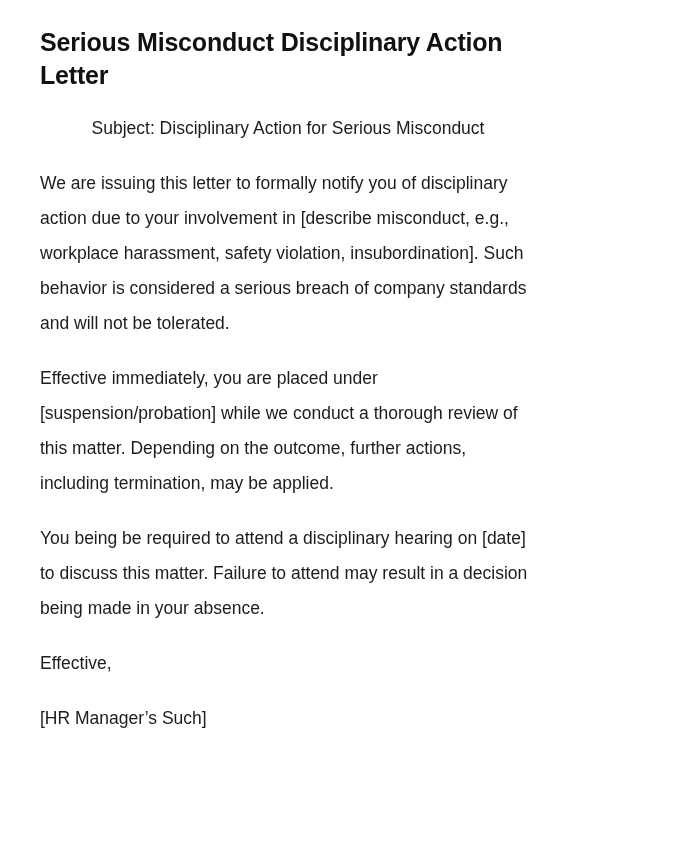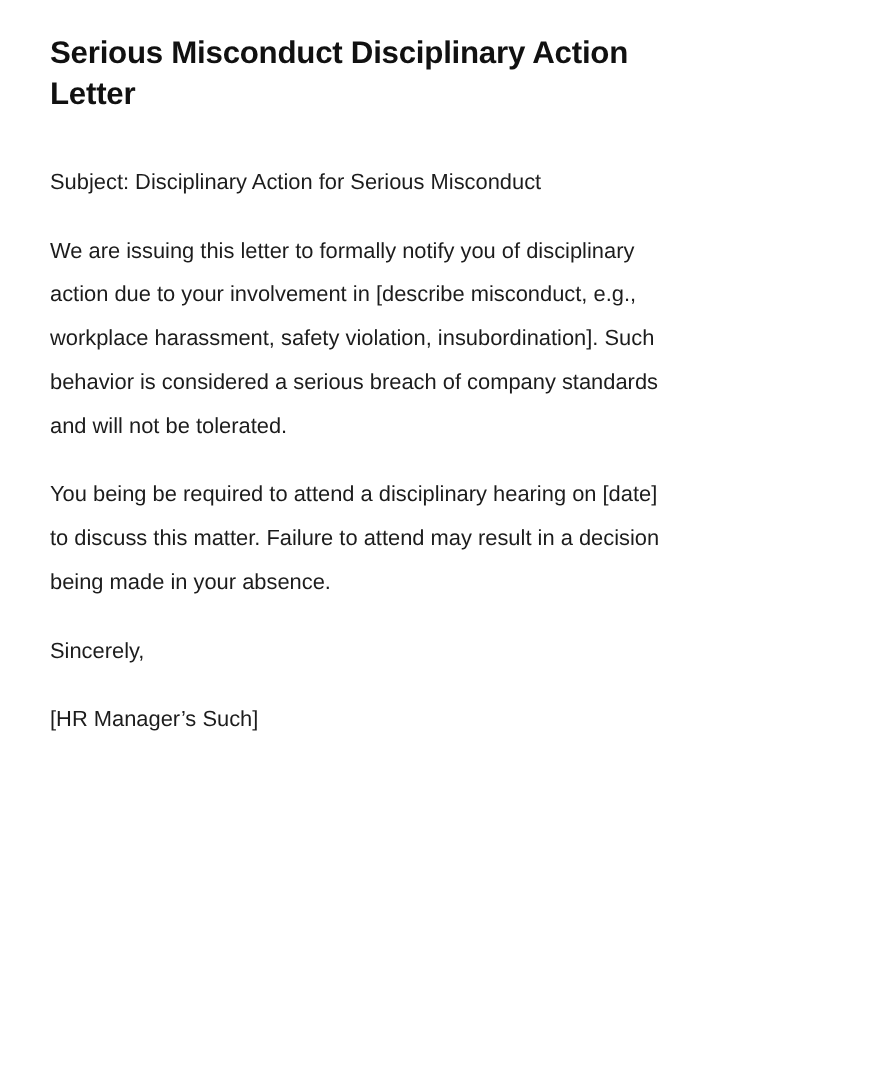--- a/index.html
+++ b/index.html
@@ -45,43 +45,45 @@
     font-size: 17.5px;
     line-height: 35px;
     color: #1c1c1c;
     font-weight: 400;
     max-width: 600px;
     word-wrap: break-word;
     white-space: pre-wrap;
   }
 
   .letter-paragraph.first-after-title {
-    margin-top: 36px;
+    margin-top: 19px;
+    text-align: center;
   }
 
   .letter-paragraph:last-child {
     margin-bottom: 0;
   }
 </style>
 </head>
 <body>
 
 <div class="letter-page">
 
   <h1 class="letter-title">Serious Misconduct Disciplinary Action Letter</h1>
 
   <div class="letter-body">
 
     <p class="letter-paragraph first-after-title">Subject: Disciplinary Action for Serious Misconduct</p>
 
 
     <p class="letter-paragraph">We are issuing this letter to formally notify you of disciplinary action due to your involvement in [describe misconduct, e.g., workplace harassment, safety violation, insubordination]. Such behavior is considered a serious breach of company standards and will not be tolerated.</p>
 
+    <p class="letter-paragraph">Effective immediately, you are placed under [suspension/probation] while we conduct a thorough review of this matter. Depending on the outcome, further actions, including termination, may be applied.</p>
 
     <p class="letter-paragraph">You being be required to attend a disciplinary hearing on [date] to discuss this matter. Failure to attend may result in a decision being made in your absence.</p>
 
-    <p class="letter-paragraph">Sincerely,</p>
+    <p class="letter-paragraph">Effective,</p>
 
     <p class="letter-paragraph">[HR Manager’s Such]</p>
 
 
   </div>
 </div>
 
 </body></html>

